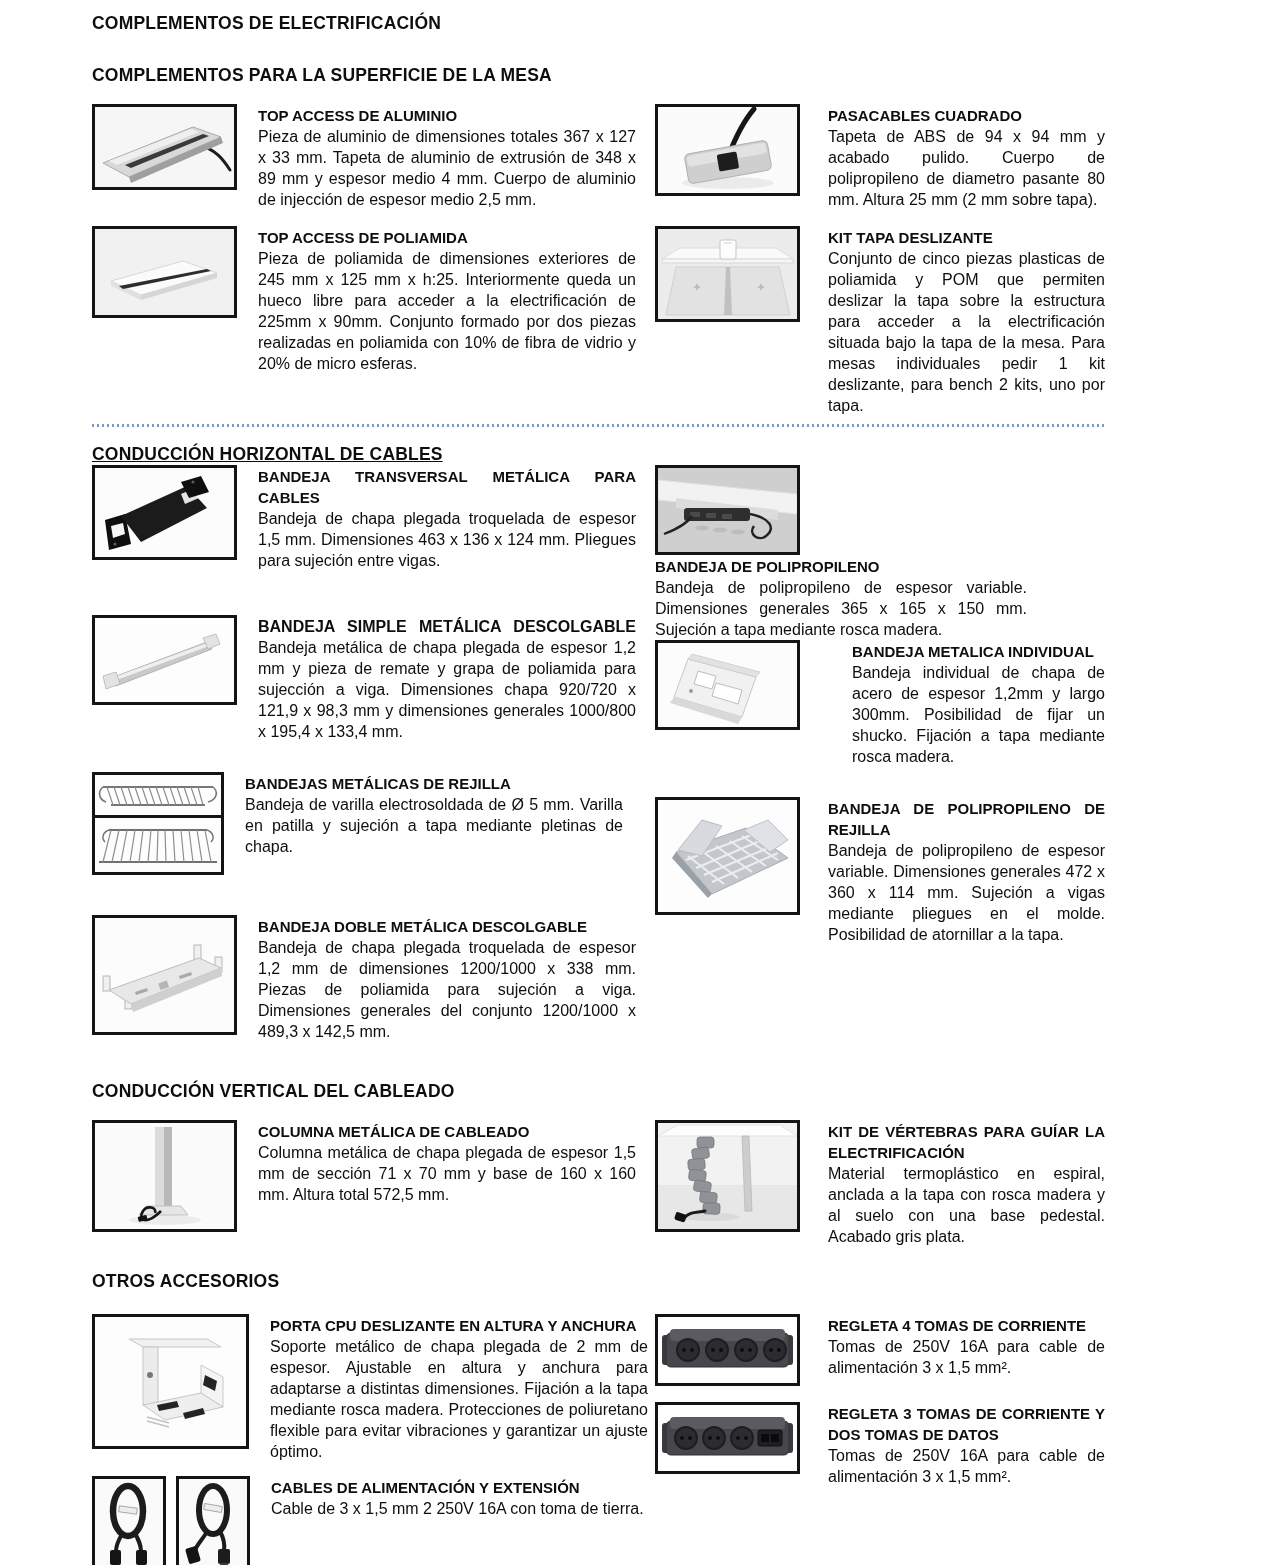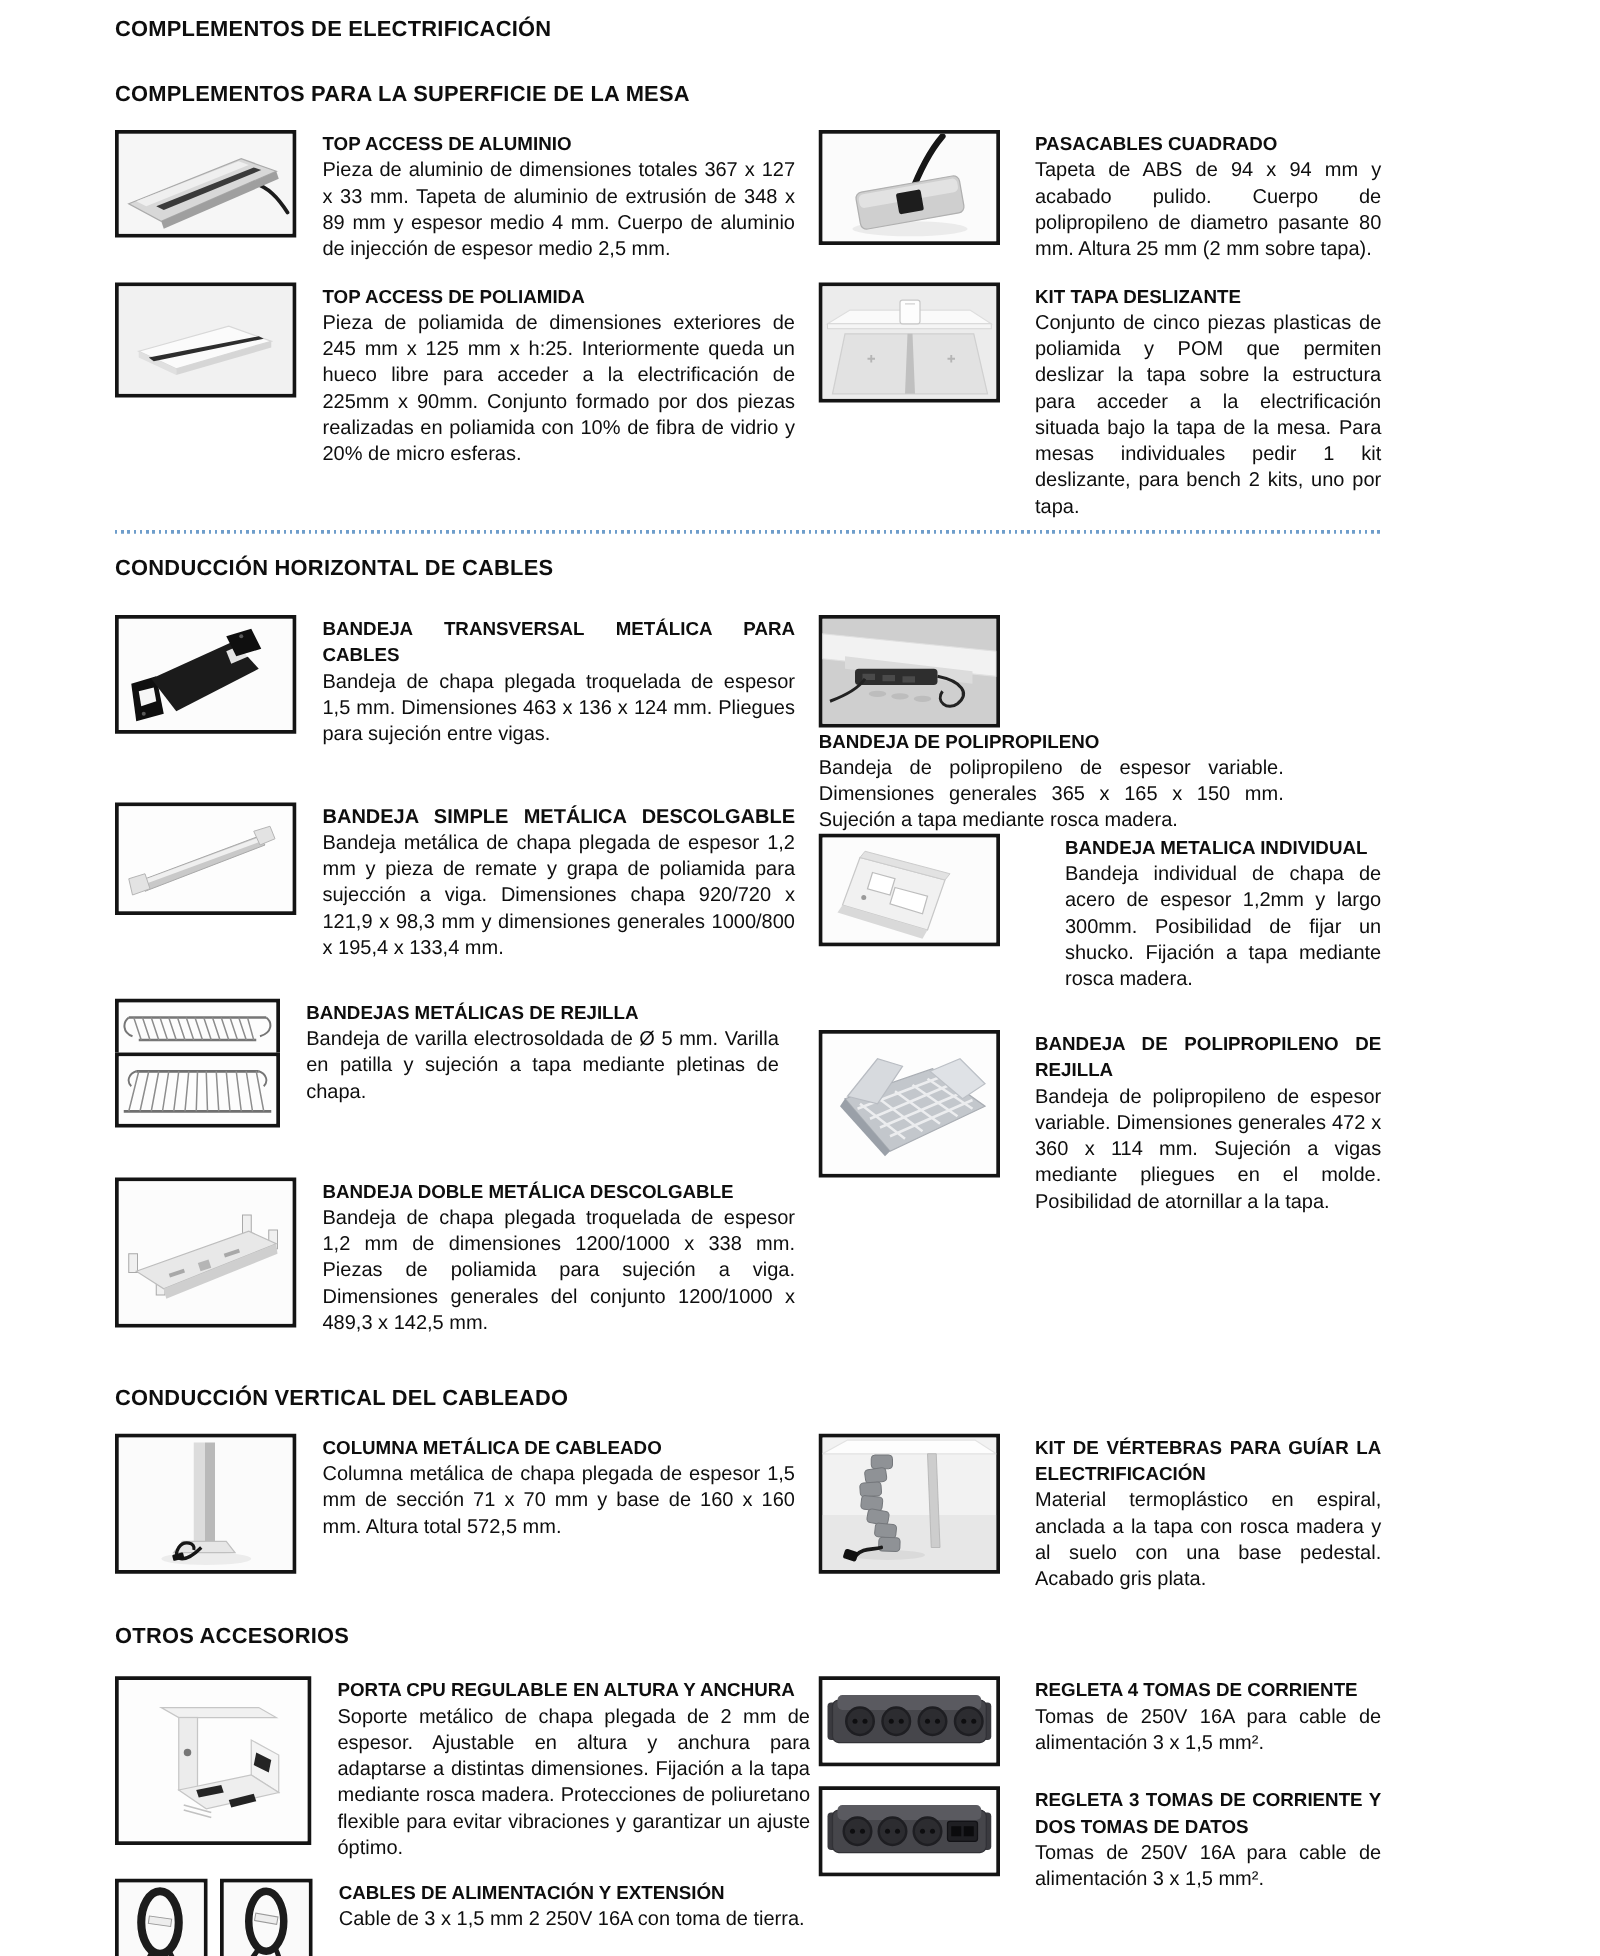--- a/index.html
+++ b/index.html
@@ -17,21 +17,21 @@
   .imgcol.double{display:flex;gap:10px;}
   .imgbox{border:3px solid #141414;background:#fff;display:block;line-height:0;}
   .stack .imgbox + .imgbox{margin-top:-3px;}
   .ptext{flex:1;min-width:0;max-width:378px;padding-top:1px;}
   .col-right .ptext{max-width:372px;}
   .ptitle{font-weight:700;font-size:15px;line-height:21px;text-align:justify;}
   .pbody{font-size:16px;line-height:21px;text-align:justify;margin:0;}
   .ptitle-inline{font-weight:700;}
   .divider{height:3px;margin:8px 0 16px 0;
     background-image:repeating-linear-gradient(90deg,#6f9ecb 0 2px,rgba(255,255,255,0) 2px 5px);}
-  .h-gap1{margin-bottom:27px;}
+  .h-gap1{text-decoration:underline;}
   .h-gap2{margin-bottom:18px;margin-top:15px;}
   .h-gap3{margin-bottom:22px;}
   svg{display:block;}
 </style>
 </head>
 <body>
 
 <div class="page">
 
   <h1 class="doc-title">COMPLEMENTOS DE ELECTRIFICACIÓN</h1>
@@ -363,21 +363,21 @@
               <polygon points="106,48 128,60 128,90 106,76" fill="#f4f4f4" stroke="#c9c9c9"></polygon>
               <polygon points="48,88 106,76 128,90 70,103" fill="#eeeeee" stroke="#c6c6c6"></polygon>
               <polygon points="110,58 122,64 120,74 108,68" fill="#242424"></polygon>
               <polygon points="62,88 82,84 84,90 64,94" fill="#242424"></polygon>
               <polygon points="88,96 108,91 110,97 90,102" fill="#242424"></polygon>
               <path d="M52,100 L74,106 M52,104 L74,110" stroke="#c2c2c2" stroke-width="1.4"></path>
             </svg>
           </span>
         </div>
         <div class="ptext">
-          <div class="ptitle">PORTA CPU REGULABLE EN ALTURA Y ANCHURA</div>
+          <div class="ptitle">PORTA CPU DESLIZANTE EN ALTURA Y ANCHURA</div>
           <p class="pbody">Soporte metálico de chapa plegada de 2 mm de espesor. Ajustable en altura y anchura para adaptarse a distintas dimensiones. Fijación a la tapa mediante rosca madera. Protecciones de poliuretano flexible para evitar vibraciones y garantizar un ajuste óptimo.</p>
         </div>
       </div>
 
       <div class="product">
         <div class="imgcol double">
           <span class="imgbox">
             <svg width="68" height="89" viewBox="0 0 68 89">
               <rect width="68" height="89" fill="#fafafa"></rect>
               <ellipse cx="33" cy="32" rx="15" ry="25" stroke="#1c1c1c" stroke-width="6.5" fill="none"></ellipse>

